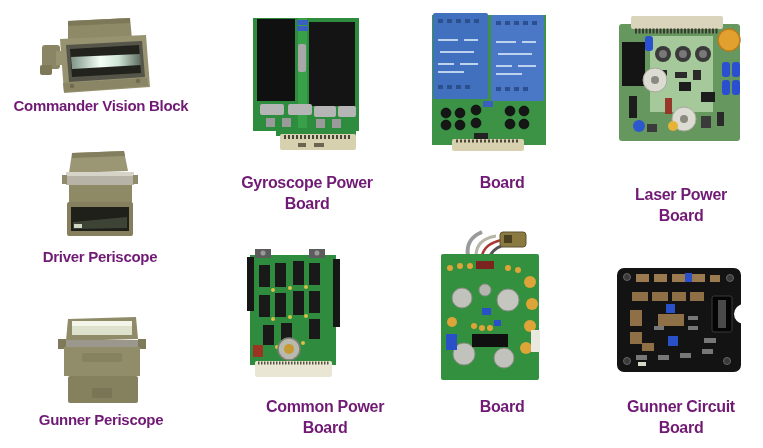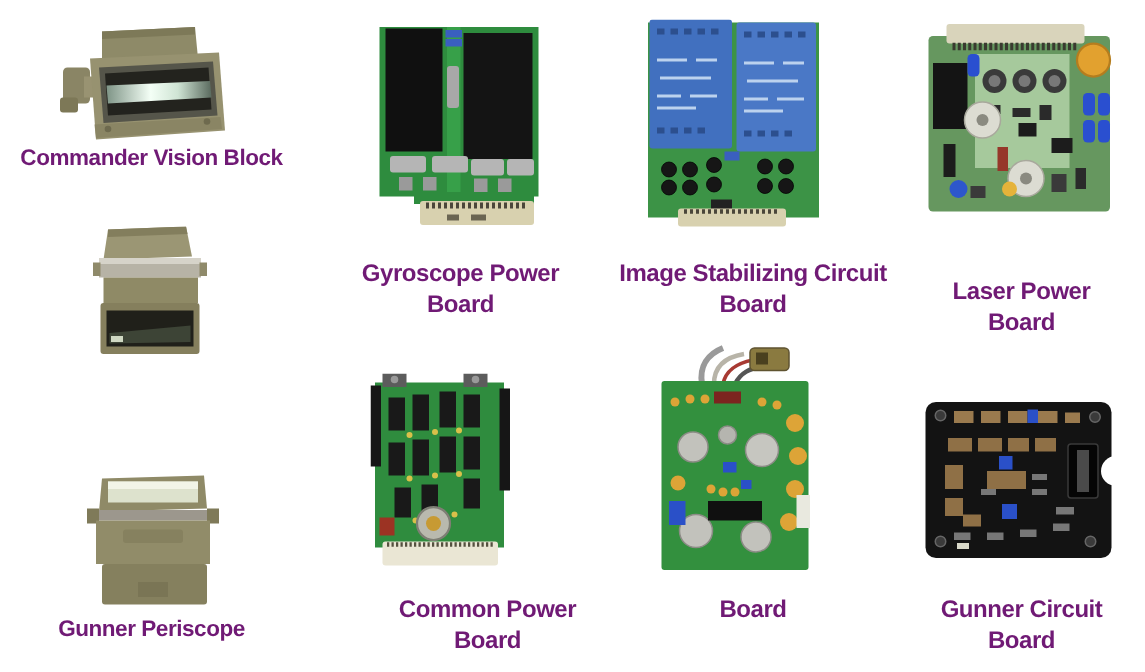--- a/index.html
+++ b/index.html
@@ -130,21 +130,20 @@
         <circle cx="80" cy="111" r="5"></circle>
           <circle cx="94" cy="111" r="5"></circle>
       </g>
       <rect x="53" y="88" width="10" height="6" fill="#3a5fc0"></rect>
       <rect x="44" y="120" width="14" height="8" fill="#222222"></rect>
       <rect x="22" y="126" width="72" height="12" rx="2" fill="#d8d1af"></rect>
       <line x1="26" y1="128" x2="90" y2="128" stroke="#4a463a" stroke-width="3" stroke-dasharray="2 2"></line>
     </svg>
   </div>
   <figcaption class="caption board" style="left:502px;top:173px;">
-    <span>Image Stabilizing Circuit</span>
     <span>Board</span>
   </figcaption>
 
   <div class="photo" style="left:617px;top:16px;width:126px;height:127px;">
     <svg viewBox="0 0 126 127">
       <rect x="2" y="8" width="121" height="117" rx="3" fill="#66975f"></rect>
       <rect x="14" y="0" width="92" height="13" rx="2" fill="#d9d4bb"></rect>
       <line x1="18" y1="15" x2="102" y2="15" stroke="#3a3a30" stroke-width="5" stroke-dasharray="2 1.5"></line>
       <rect x="44" y="20" width="30" height="7" fill="#e8e6da"></rect>
       <circle cx="112" cy="24" r="11" fill="#e2a12f" stroke="#b57d1e" stroke-width="1.5"></circle>
@@ -192,20 +191,23 @@
       <rect x="4" y="21" width="68" height="4" fill="#d6d3c9"></rect>
       <rect x="0" y="24" width="5" height="9" fill="#8f8a6a"></rect>
       <rect x="71" y="24" width="5" height="9" fill="#8f8a6a"></rect>
       <rect x="7" y="34" width="63" height="17" fill="#8f8a66"></rect>
       <rect x="5" y="51" width="66" height="34" rx="2" fill="#857f5d"></rect>
       <rect x="9" y="56" width="58" height="24" fill="#20201a"></rect>
       <path d="M11 71 L65 66 L65 77 L11 78 Z" fill="#3d4436"></path>
       <rect x="12" y="73" width="8" height="4" fill="#cfd8c2"></rect>
     </svg>
   </div>
+  <figcaption class="caption device" style="left:100px;top:247px;">
+    <span>Driver Periscope</span>
+  </figcaption>
 
   <div class="photo" style="left:247px;top:249px;width:93px;height:132px;">
     <svg viewBox="0 0 93 132">
       <rect x="3" y="6" width="86" height="110" fill="#2f8c3e"></rect>
       <rect x="8" y="0" width="16" height="9" fill="#5c5c5c"></rect>
         <circle cx="16" cy="4" r="2.5" fill="#9a9a9a"></circle>
       <rect x="62" y="0" width="16" height="9" fill="#5c5c5c"></rect>
         <circle cx="70" cy="4" r="2.5" fill="#9a9a9a"></circle>
       <rect x="0" y="8" width="7" height="54" fill="#161616"></rect>
       <rect x="86" y="10" width="7" height="68" fill="#161616"></rect>

